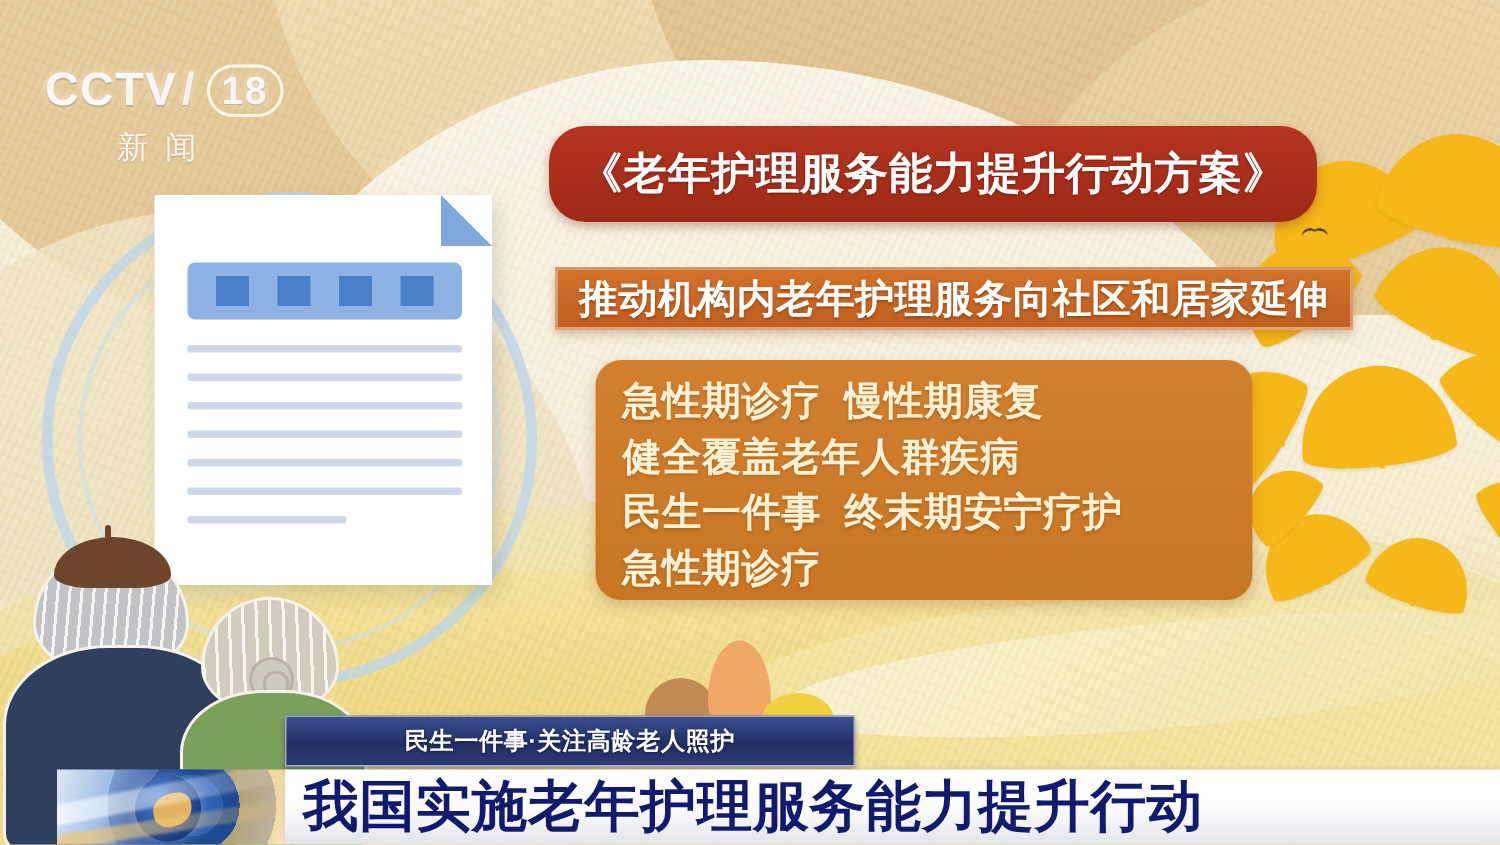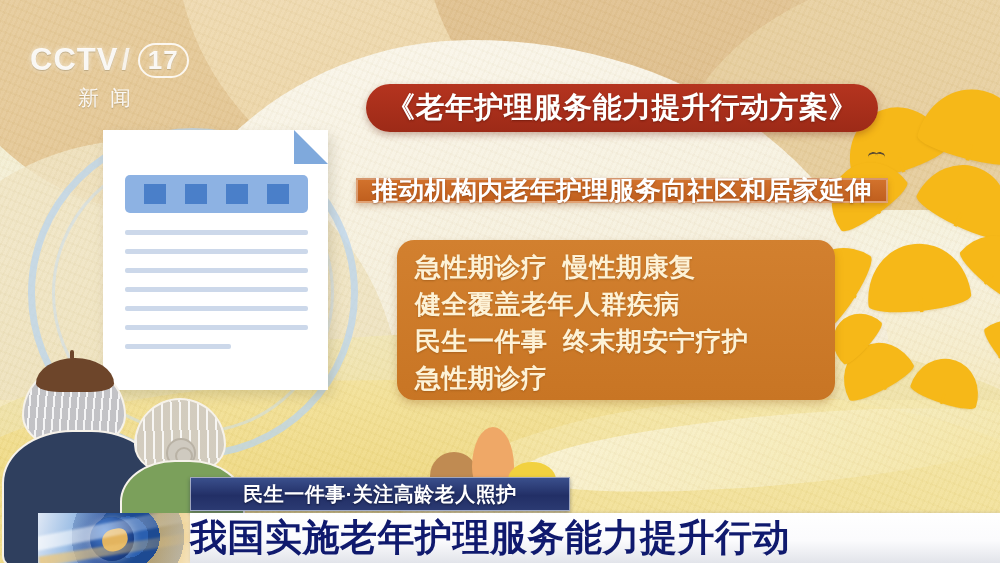--- a/index.html
+++ b/index.html
@@ -185,34 +185,34 @@
   }
   .cctv-slash { font-size:30px; opacity:.9; }
   .cctv-sub {
     margin-top:6px; font-size:21px; letter-spacing:11px; text-align:center;
     color:rgba(255,255,255,.9);
     text-shadow:0 1px 1px rgba(140,120,80,.5);
   }
 
   
   .title-pill {
-    position:absolute; left:366px; top:84px; height:48px;
+    position:absolute; left:366px; top:84px; height:64px;
     padding:4px 20px; display:flex; align-items:center;
     background:linear-gradient(180deg,#b5341f,#9d2a17);
     border-radius:24px;
     box-shadow:0 3px 7px rgba(110,40,20,.35);
   }
   .title-pill span {
     color:#ffffff; font-size:29px; font-weight:bold; letter-spacing:.5px;
     text-shadow:0 1px 2px rgba(90,20,10,.6);
   }
 
   
   .sub-bar {
-    position:absolute; left:356px; top:178px; height:25px;
+    position:absolute; left:370px; top:178px; height:42px;
     padding:0 14px; display:flex; align-items:center;
     background:linear-gradient(180deg,#d2722c,#c05f1e);
     border:2px solid rgba(255,255,255,.35);
     box-shadow:0 3px 6px rgba(140,70,20,.3);
   }
   .sub-bar span {
     color:#ffffff; font-size:26px; font-weight:bold; letter-spacing:.3px;
     text-shadow:0 1px 2px rgba(120,50,10,.55);
   }
 
@@ -233,27 +233,27 @@
 
   
   .lt-blue {
     position:absolute; left:190px; top:477px; width:380px; height:34px;
     background:linear-gradient(180deg,#3a4f8c,#222f66 55%,#2b3a72);
     border:1px solid rgba(255,255,255,.55);
     display:flex; align-items:center; justify-content:center;
     box-shadow:0 2px 4px rgba(20,25,60,.4);
   }
   .lt-blue span {
-    color:#ffffff; font-size:20px; font-weight:bold; letter-spacing:.5px;
+    color:#ffffff; font-size:16px; font-weight:bold; letter-spacing:.5px;
     text-shadow:0 1px 2px rgba(10,15,45,.7);
   }
   .lt-white {
     position:absolute; left:190px; top:513px; width:810px; height:50px;
     background:linear-gradient(180deg,#ffffff 0%,#fbfbfd 55%,#e2e4ea 100%);
-    display:flex; align-items:center; 
+    display:flex; align-items:center; padding-left:12px;
     box-shadow:0 -1px 3px rgba(120,120,140,.2);
   }
   .lt-white span {
     color:#101a6e; font-size:37px; font-weight:bold; letter-spacing:.5px;
   }
   .lt-globe {
     position:absolute; left:38px; top:513px; width:155px; height:50px;
     background:
       radial-gradient(circle at 58% 48%, #2a5fb0 0 22%, #1d4a92 22% 34%, rgba(20,60,130,.25) 34% 60%, rgba(255,255,255,0) 60%),
       linear-gradient(105deg,#dfe8f5 0%,#9fc0e6 22%,#2f4f9e 50%,#e8c06a 72%,#f6e6c4 100%);
@@ -364,21 +364,21 @@
       <div class="hair-stripes" style="background:repeating-linear-gradient(88deg, rgba(255,255,255,.75) 0 2px, rgba(175,165,145,.28) 2px 9px);"></div>
     </div>
     <div class="bun" style="left:48px;top:40px;"></div>
     <div class="body body-b" style="left:2px;top:62px;width:125px;height:110px;"></div>
   </div>
 
   <div class="cctv">
     <div class="cctv-top">
       <span>CCTV</span>
       <span class="cctv-slash">/</span>
-      <span class="cctv-13">17</span>
+      <span class="cctv-13">18</span>
     </div>
     <div class="cctv-sub">新闻</div>
   </div>
 
   <div class="title-pill">
     <span>《老年护理服务能力提升行动方案》</span>
   </div>
 
   <div class="sub-bar">
     <span>推动机构内老年护理服务向社区和居家延伸</span>

